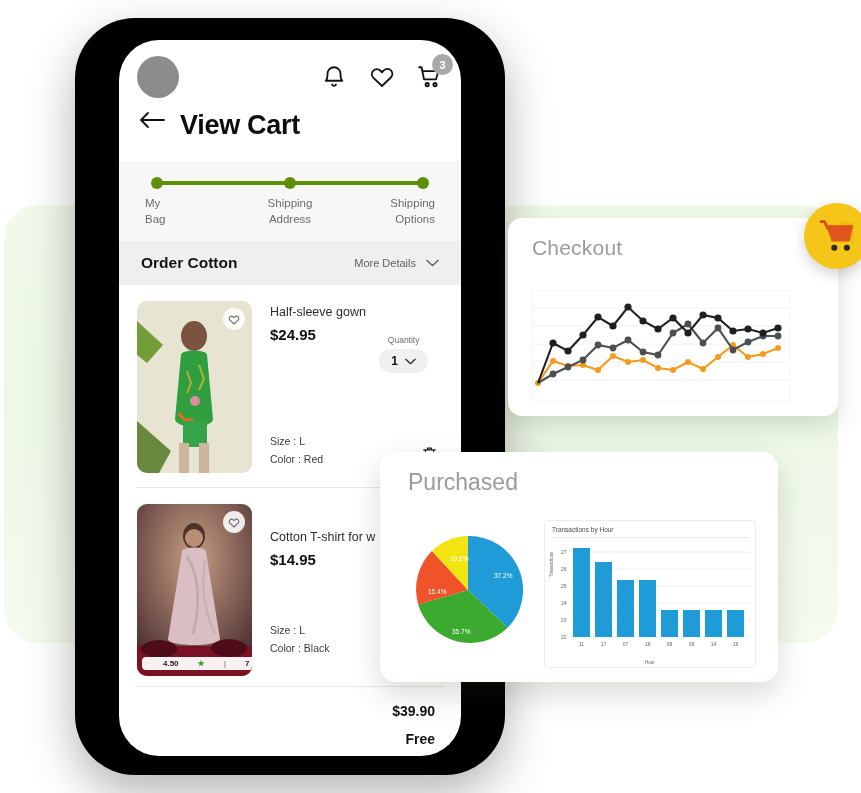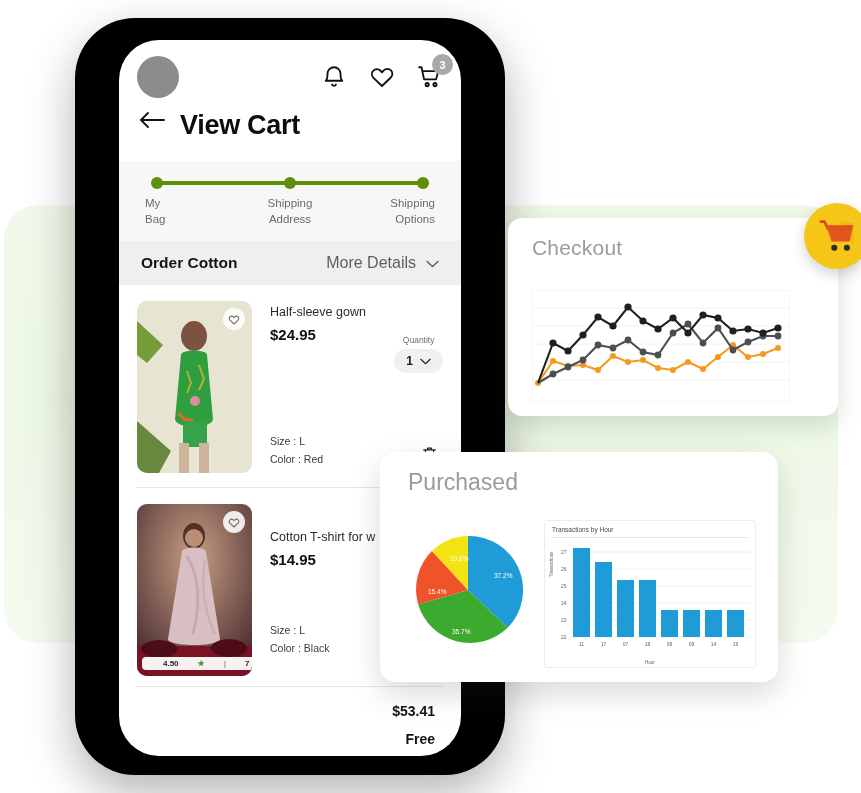--- a/index.html
+++ b/index.html
@@ -103,21 +103,21 @@
   
   .summary-bar{
     background:#efefef;
     height:44px;
     display:flex;align-items:center;
     padding:0 22px;
   }
   .summary-title{font-size:15.5px;font-weight:bold;color:#141414;}
   .summary-more{
     margin-left:auto;display:flex;gap:10px;
-    font-size:16px;color:#5f5f5f;
+    font-size:11px;color:#5f5f5f;
   }
 
   
   .product{
     display:flex;
     padding:16px 18px 0 18px;
     position:relative;
   }
   .thumb{
     width:115px;height:172px;border-radius:10px;
@@ -141,21 +141,21 @@
   .star{color:#3a9d2b;font-size:8px;}
   .sep{color:#999;}
 
   .pinfo{
     flex:1;padding-left:18px;position:relative;
     display:flex;flex-direction:column;
   }
   .pname{font-size:12.5px;color:#2b2b2b;margin-top:4px;white-space:nowrap;}
   .pprice{font-size:15px;font-weight:bold;color:#101010;margin-top:7px;}
   .qty-block{
-    position:absolute;right:0;top:34px;text-align:center;
+    position:absolute;right:15px;top:34px;text-align:center;
   }
   .qty-label{font-size:8.5px;color:#6e6e6e;margin-bottom:4px;}
   .qty-pill{
     background:#f0f0f0;border-radius:16px;
     padding:5px 12px;
     display:inline-flex;align-items:center;gap:7px;
     font-size:12px;font-weight:bold;color:#131313;
   }
   .pmeta{margin-top:auto;padding-bottom:4px;}
   .pmeta div{font-size:10.5px;color:#3b3b3b;line-height:1.7;}
@@ -396,21 +396,21 @@
 
           <div class="pmeta" style="padding-bottom:18px">
             <div>Size : L</div>
             <div>Color : Black</div>
           </div>
         </div>
       </div>
       <div class="row-divider" style="margin-top:10px"></div>
 
       <div class="totals">
-        <div class="tot-line">$53.41</div>
+        <div class="tot-line">$39.90</div>
         <div class="tot-line">Free</div>
         <div class="tot-line">$44.40</div>
       </div>
 
     </div>
   </div>
 
   <div class="checkout-card">
     <div class="card-title">Checkout</div>
 

